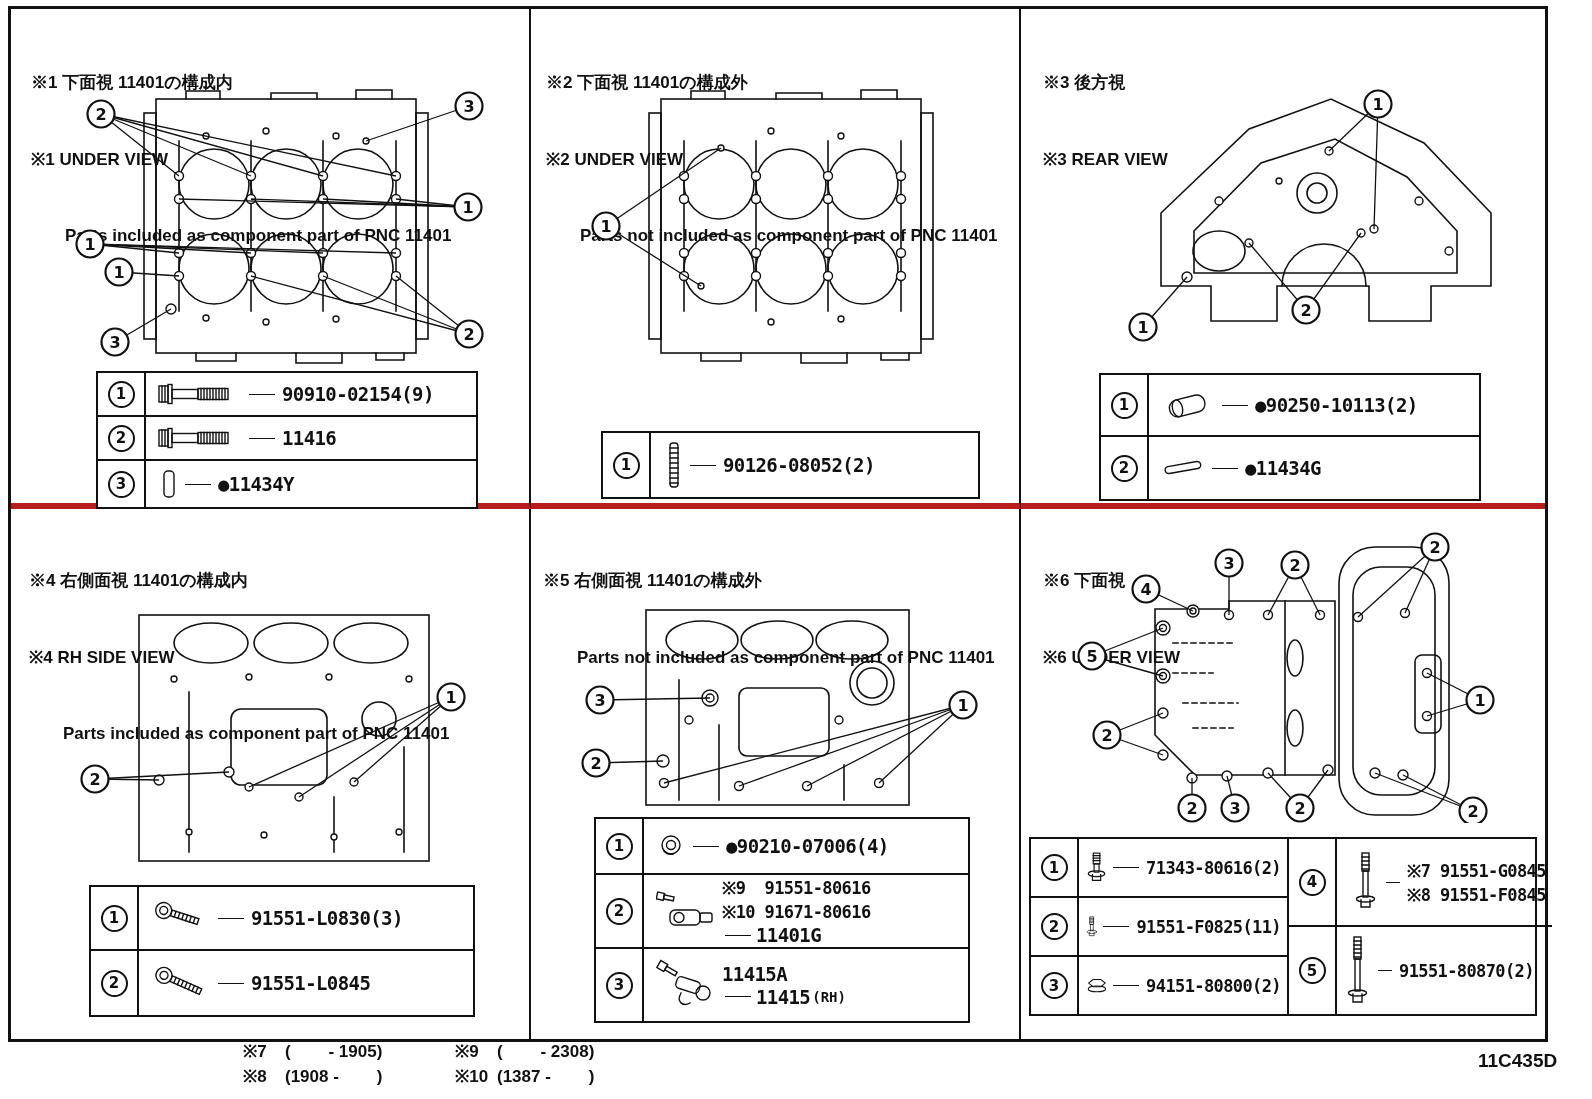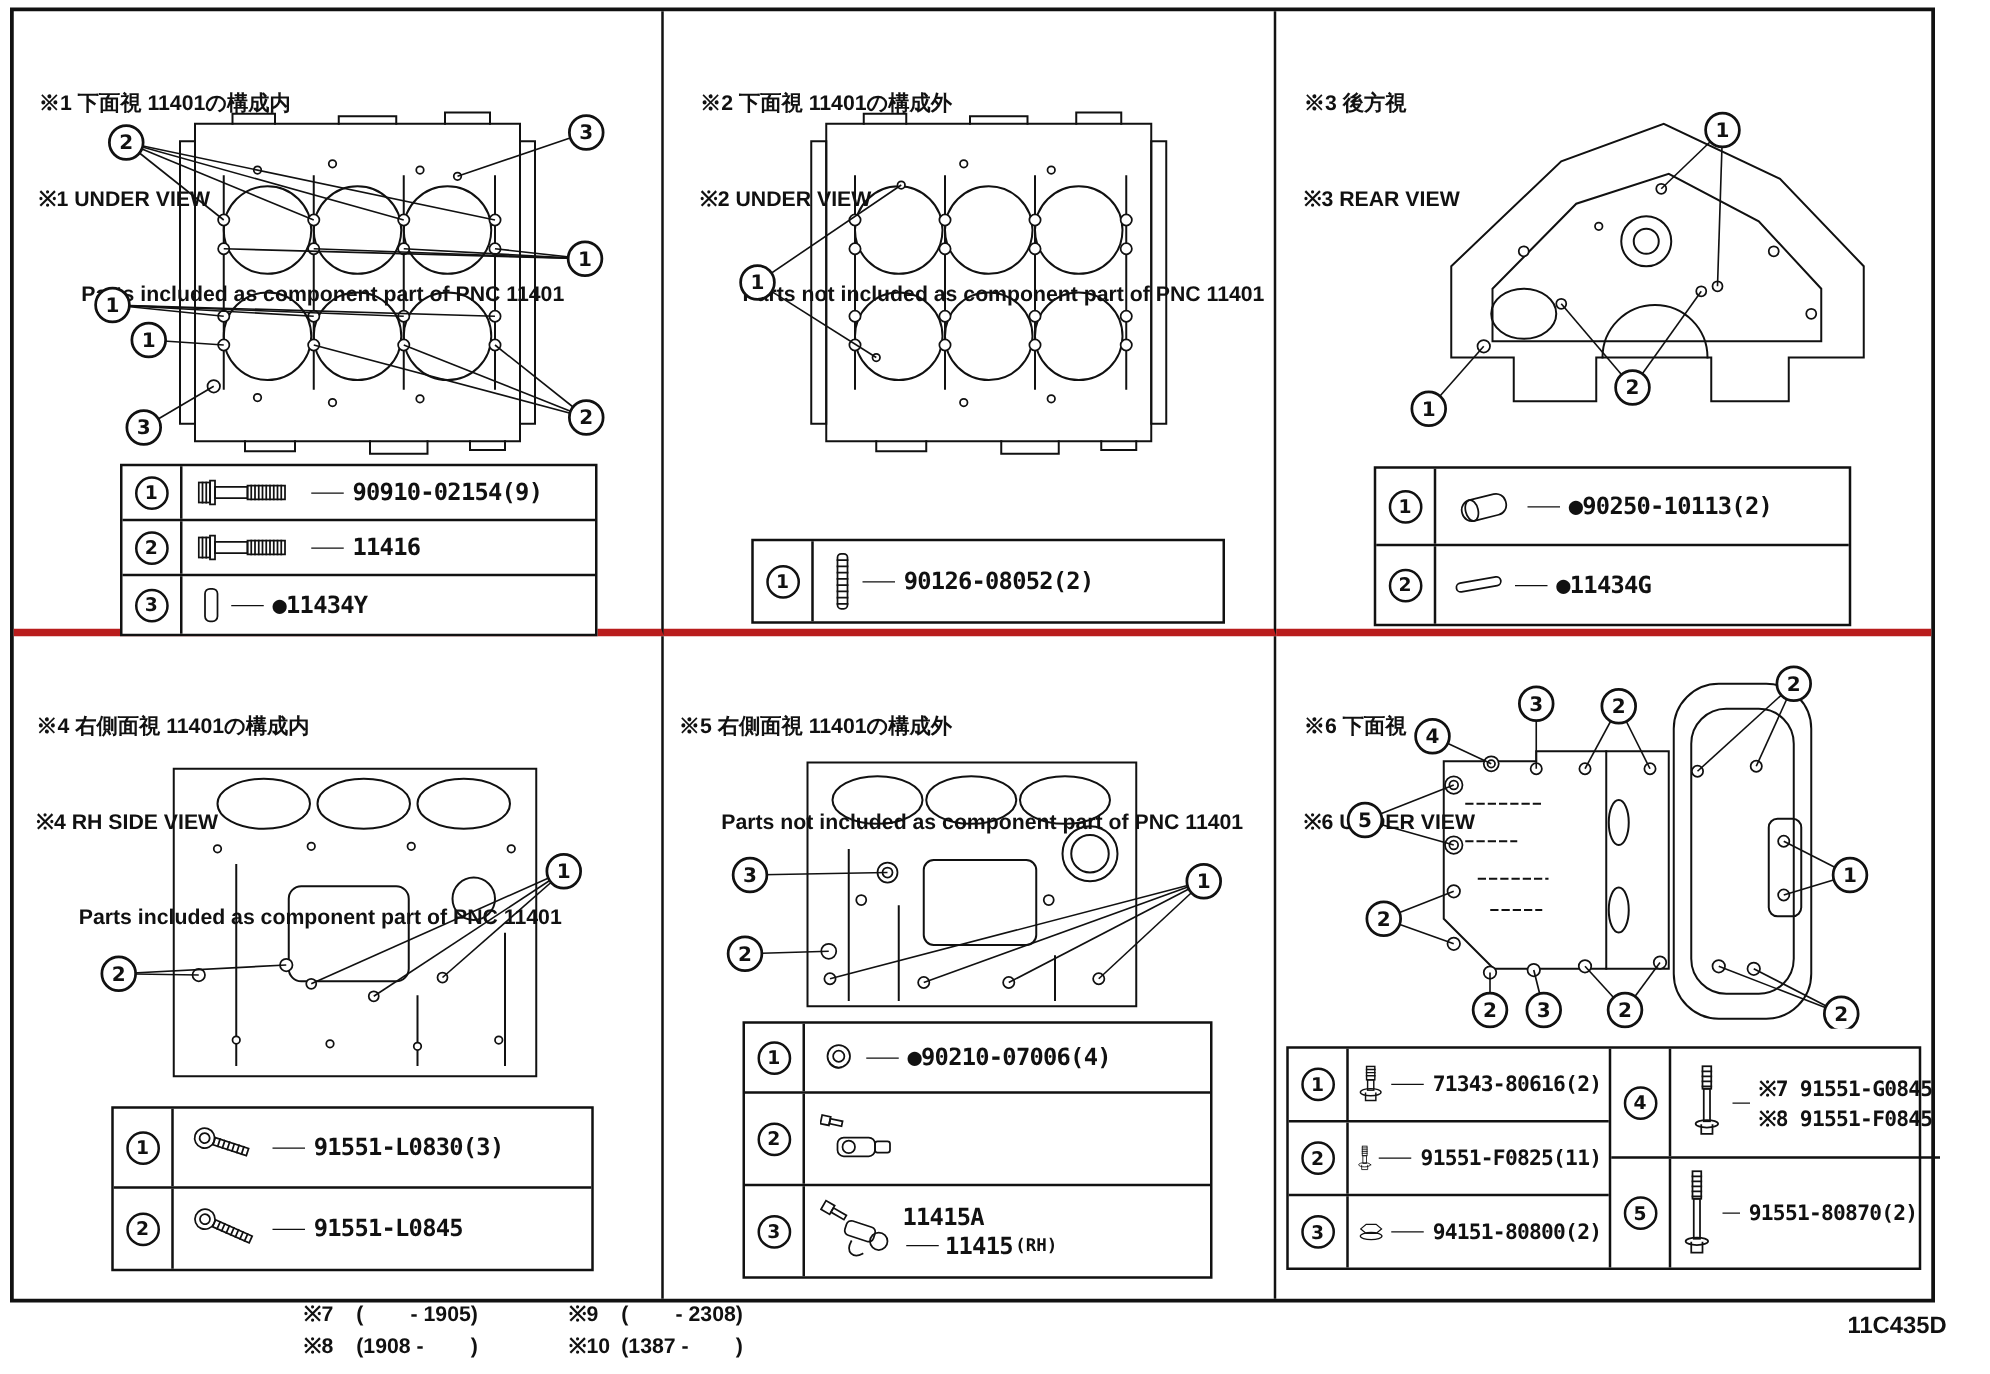--- a/index.html
+++ b/index.html
@@ -200,21 +200,21 @@
                 </g>
               </svg>
           <span class="leader"></span>
           <span class="plabel">●11434Y</span>
         </div>
       </div>
     </div>
   </div>
 
   <div class="panel">
-    <div class="phead" style="left:29px;top:10px">
+    <div class="phead" style="left:15px;top:10px">
       <div>※2 下面視 11401の構成外</div>
       <div>※2 UNDER VIEW</div>
       <div class="sub">Parts not included as component part of PNC 11401</div>
     </div>
     <svg style="position:absolute;left:30px;top:72px" width="460" height="290" viewBox="0 0 460 290">
       <defs>
             <circle id="h2a" r="4.5" class="hole"></circle>
             <circle id="h2b" r="3" class="hole"></circle>
           </defs>
       <g class="art">
@@ -529,20 +529,28 @@
                 <g class="art2">
                   <g transform="rotate(12 6 8)">
                     <rect x="1" y="5" width="7" height="7"></rect>
                     <rect x="8" y="6.5" width="10" height="4"></rect>
                   </g>
                   <rect x="14" y="22" width="30" height="15" rx="5"></rect>
                   <rect x="44" y="25" width="12" height="9" rx="2"></rect>
                   <circle cx="23" cy="29.5" r="5"></circle>
                 </g>
               </svg>
+          <div class="stack">
+            <span class="plabel sm">※9  91551-80616</span>
+            <span class="plabel sm">※10 91671-80616</span>
+            <span class="inline">
+                  <span class="leader"></span>
+                  <span class="plabel">11401G</span>
+                </span>
+          </div>
         </div>
       </div>
       <div class="prow" style="height:72px">
         <div class="pnum">
               <span class="badge">3</span>
             </div>
         <div class="pcontent">
           <svg width="64" height="52" viewBox="0 0 64 52">
                 <g class="art2">
                   <g transform="rotate(30 8 8)">

